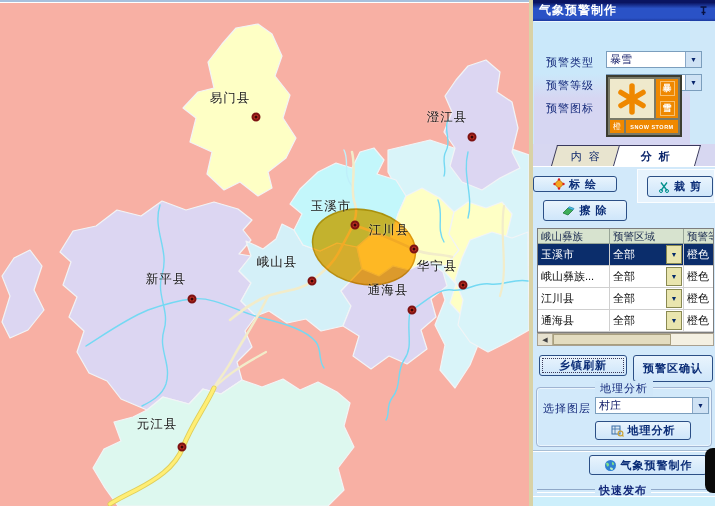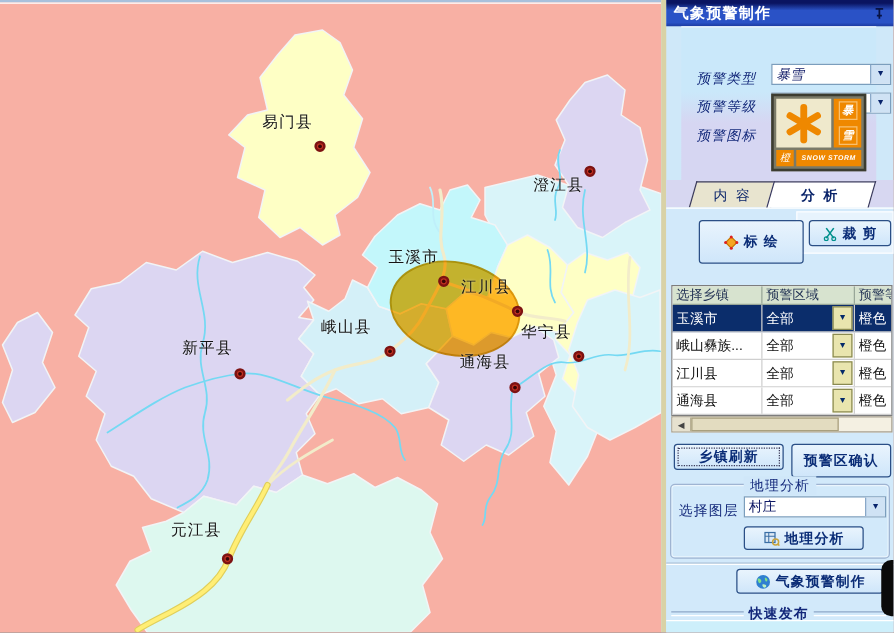--- a/index.html
+++ b/index.html
@@ -16,23 +16,23 @@
   .map-marker .mdot{position:absolute;left:50%;top:50%;width:3px;height:3px;margin:-1.5px 0 0 -1.5px;
                     background:#3a0505;border-radius:50%;}
   
   .panel{position:absolute;left:529px;top:0;width:186px;height:506px;box-sizing:border-box;
          border-left:4px solid #d9d2a6;background:#cfe8f9;}
   .titlebar{position:absolute;left:0;top:0;width:182px;height:21px;
             background:linear-gradient(180deg,#0a1460 0%,#0a1460 12%,#2a52c6 40%,#2a52c6 86%,#1c3aa0 100%);
             display:flex;align-items:center;}
   .title-text{color:#fff;font-size:12px;font-weight:bold;margin-left:6px;letter-spacing:1px;}
   .pin{margin-left:auto;margin-right:7px;display:flex;}
-  .form-sec{position:absolute;left:12px;top:21px;width:156px;height:123px;
+  .form-sec{position:absolute;left:1px;top:21px;width:156px;height:123px;
             background:linear-gradient(180deg,#cae8fa 0%,#cae8fa 42%,#d6d6f2 62%,#d6d6f2 100%);
-            border-top:1px solid #eef6fd;font-style:italic;}
+            border-top:1px solid #eef6fd;}
   .flabel{position:absolute;font-size:11px;color:#13287a;letter-spacing:1px;}
   .select{position:absolute;height:17px;background:#fff;border:1px solid #7b9ebd;box-sizing:border-box;
           display:flex;align-items:flex-end;}
   .sel-val{font-size:11px;color:#101a66;margin-left:3px;flex:1;white-space:nowrap;overflow:hidden;}
   .sel-btn{width:15px;height:100%;background:#cfe2f4;border-left:1px solid #89a8c8;color:#08246b;
            font-size:7px;display:flex;align-items:center;justify-content:center;}
   
   .warn-icon{position:absolute;left:72px;top:53px;width:76px;height:62px;box-sizing:border-box;
              border:2px solid #3c3c30;background:#7a7a68;display:grid;
              grid-template-columns:44px 1fr;grid-template-rows:1fr 13px;gap:2px;padding:2px;}
@@ -152,21 +152,21 @@
         <path stroke="#ffee75" stroke-width="3.2" d="M214,388 C206,406 192,424 183,447 C175,468 155,480 136,490 C124,496 116,500 110,504"></path>
       </g>
 
       <ellipse id="warn-ellipse" style="mix-blend-mode:multiply" stroke-width="1.5" cx="364" cy="247" rx="52" ry="37" fill="#ffa800" fill-opacity="0.82" stroke="#d98f00" stroke-opacity="0.9" transform="rotate(12 364 247)"></ellipse>
     </svg>
     <div class="map-overlay">
         <div class="map-label" style="left: 230px; top: 99px;">易门县</div>
         <div class="map-marker" style="left: 256px; top: 117px;">
           <span class="mdot"></span>
         </div>
-        <div class="map-label" style="left: 447px; top: 118px; margin-top: 31px;">澄江县</div>
+        <div class="map-label" style="left: 447px; top: 118px;">澄江县</div>
         <div class="map-marker" style="left: 472px; top: 137px;">
           <span class="mdot"></span>
         </div>
         <div class="map-label" style="left: 331px; top: 207px;">玉溪市</div>
         <div class="map-marker" style="left: 355px; top: 225px;">
           <span class="mdot"></span>
         </div>
         <div class="map-label" style="left: 389px; top: 231px;">江川县</div>
         <div class="map-marker" style="left: 414px; top: 249px;">
           <span class="mdot"></span>
@@ -243,44 +243,51 @@
         <span>内 容</span>
       </div>
       <div class="tab active" style="left:80px;width:80px">
         <span>分 析</span>
       </div>
     </div>
 
     <div class="page">
       <div class="subpanel"></div>
 
-      <button class="btn" style="left:26px;top:9px;width:84px;height:35px">
+      <button class="btn" style="left:0;top:9px;width:84px;height:16px">
         <svg width="12" height="12" viewBox="0 0 12 12">
           <path d="M6 1.5 L10.5 6 L6 10.5 L1.5 6 Z" fill="#f5a623" stroke="#c87800" stroke-width="1"></path>
           <circle cx="6" cy="1.5" r="1.2" fill="#d22"></circle>
             <circle cx="10.5" cy="6" r="1.2" fill="#d22"></circle>
           <circle cx="6" cy="10.5" r="1.2" fill="#d22"></circle>
             <circle cx="1.5" cy="6" r="1.2" fill="#d22"></circle>
         </svg>
         <span>标 绘</span>
       </button>
 
       <button class="btn" style="left:114px;top:9px;width:66px;height:21px">
         <svg width="12" height="12" viewBox="0 0 12 12">
           <path d="M3 1.5 L9 9.5 M9 1.5 L3 9.5" stroke="#00908c" stroke-width="1.3" fill="none"></path>
           <circle cx="3" cy="10" r="1.5" fill="none" stroke="#00908c" stroke-width="1"></circle>
           <circle cx="9" cy="10" r="1.5" fill="none" stroke="#00908c" stroke-width="1"></circle>
         </svg>
         <span>裁 剪</span>
       </button>
 
+      <button class="btn" style="left:10px;top:33px;width:84px;height:21px">
+        <svg width="13" height="12" viewBox="0 0 13 12">
+          <path d="M1 8 L6 3 L11 5 L6 10 Z" fill="#3fae5a" stroke="#1c7a38" stroke-width="0.8"></path>
+          <path d="M6 3 L11 5 L12 3.5 L7.5 1.8 Z" fill="#57c9ef" stroke="#2a8ab0" stroke-width="0.8"></path>
+        </svg>
+        <span>擦 除</span>
+      </button>
 
       <div class="town-table">
         <div class="thead">
-          <span>选择乡镇</span>
+          <span>峨山彝族</span>
           <span>预警区域</span>
           <span>预警等级</span>
         </div>
         <div>
             <div class="trow sel">
               <span class="tcell">玉溪市</span>
               <span class="tcell">
                 <span>全部</span>
                 <span class="mini-drop">▼</span>
               </span>

